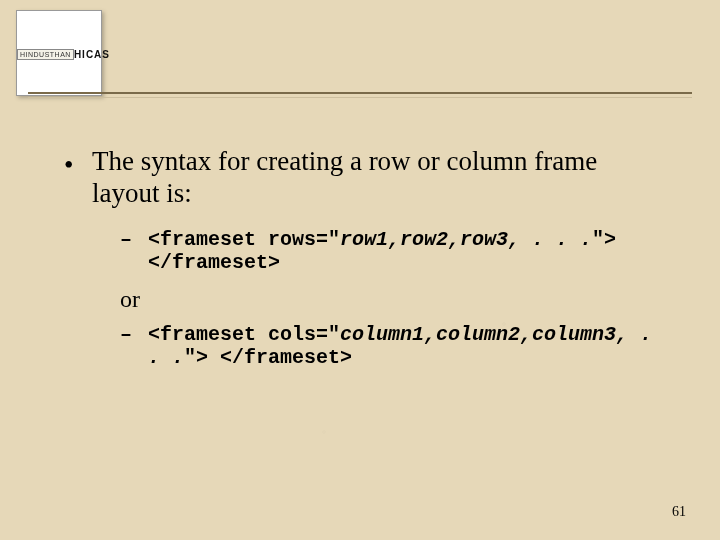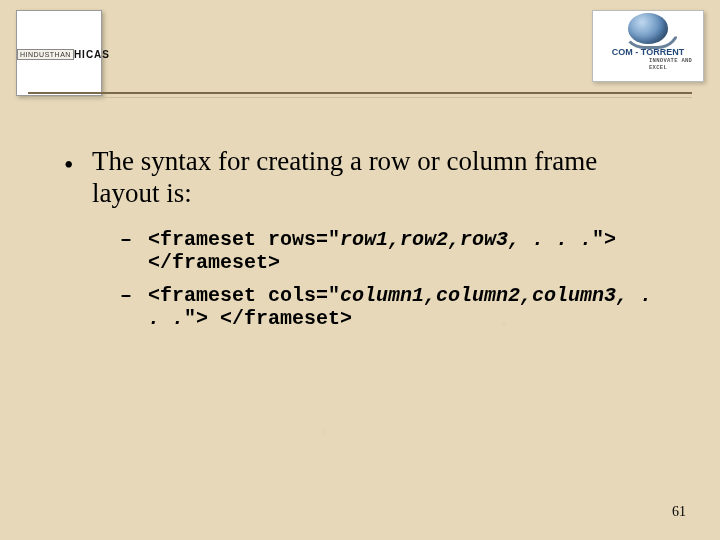--- a/index.html
+++ b/index.html
@@ -123,45 +123,39 @@
 <div class="header">
   <div class="logo-left">
     <div class="top">
       <span>HINDUSTHAN</span>
     </div>
     <div class="flame"></div>
     <div class="torch"></div>
     <div class="h">HICAS</div>
   </div>
 
-  <div class="logo-right">
-    <div class="globe">
-      <div class="swish"></div>
-    </div>
-    <div class="brand">COM - TORRENT</div>
-    <div class="sub">INNOVATE AND EXCEL</div>
-  </div>
 
   <div class="hr"></div>
 </div>
 
 <div class="content">
 
   <div class="bullet">
     <div class="dot">•</div>
     <div>The syntax for creating a row or column frame layout is:</div>
   </div>
 
   <div class="sub">
     <div class="dash">–</div>
     <div class="txt">
       <span>&lt;frameset rows="</span><i>row1,row2,row3, . . .</i><span>"&gt; &lt;/frameset&gt;</span>
     </div>
   </div>
 
+  <div class="or">or</div>
 
   <div class="sub">
     <div class="dash">–</div>
     <div class="txt">
       <span>&lt;frameset cols="</span><i>column1,column2,column3, . . .</i><span>"&gt; &lt;/frameset&gt;</span>
     </div>
   </div>
 
 </div>
 

